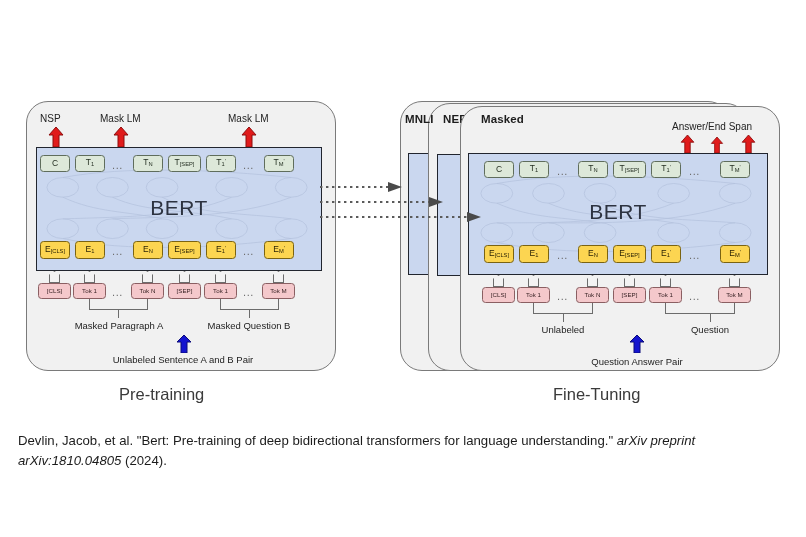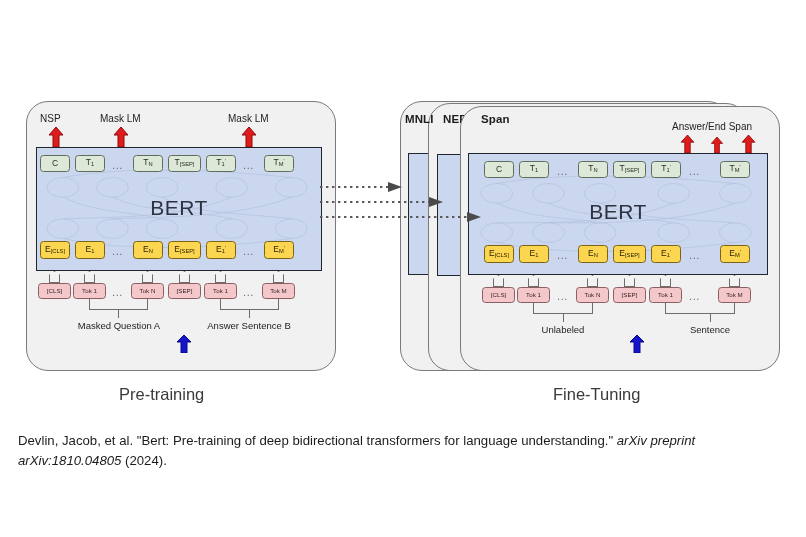--- a/index.html
+++ b/index.html
@@ -310,31 +310,32 @@
   </div>
   <div class="ellipsis" style="left:243px; top:273px;">...</div>
   <div class="chip chip-tok" style="left:262px; top:270px; width:33px; height:16px;">
     <span>Tok M</span>
   </div>
 
   <div class="vline" style="left:89px; top:286px; height:10px;"></div>
   <div class="vline" style="left:147px; top:286px; height:10px;"></div>
   <div class="hline" style="left:89px; top:296px; width:59px;"></div>
   <div class="vline" style="left:118px; top:296px; height:9px;"></div>
-  <div class="label-brace" style="left:58px; top:307px; width:122px;">Masked Question A</div>
+  <div class="label-brace" style="left:58px; top:307px; width:122px;">Masked Paragraph A</div>
 
   <div class="vline" style="left:220px; top:286px; height:10px;"></div>
   <div class="vline" style="left:278px; top:286px; height:10px;"></div>
   <div class="hline" style="left:220px; top:296px; width:59px;"></div>
   <div class="vline" style="left:249px; top:296px; height:9px;"></div>
-  <div class="label-brace" style="left:188px; top:307px; width:122px;">Answer Sentence B</div>
+  <div class="label-brace" style="left:188px; top:307px; width:122px;">Masked Question B</div>
 
   <svg class="arrow-up" style="left:176px; top:322px;" width="16" height="18" viewBox="0 0 16 18">
     <path d="M8 0 L15 7 L11 7 L11 18 L5 18 L5 7 L1 7 Z" fill="#1414cf" stroke="#0a0a7a" stroke-width="1"></path>
   </svg>
+  <div class="label-brace" style="left:58px; top:341px; width:250px;">Unlabeled Sentence A and B Pair</div>
 
   <svg class="dot-arrow" style="left:320px; top:168px;" width="84" height="12" viewBox="0 0 84 12">
     <line x1="0" y1="6" x2="68" y2="6" stroke="#5a5a5a" stroke-width="1.8" stroke-dasharray="2.4 3.6"></line>
     <path d="M68 1 L82 6 L68 11 Z" fill="#4a4a4a"></path>
   </svg>
   <svg class="dot-arrow" style="left:320px; top:183px;" width="125" height="12" viewBox="0 0 125 12">
     <line x1="0" y1="6" x2="109" y2="6" stroke="#5a5a5a" stroke-width="1.8" stroke-dasharray="2.4 3.6"></line>
     <path d="M109 1 L123 6 L109 11 Z" fill="#4a4a4a"></path>
   </svg>
   <svg class="dot-arrow" style="left:320px; top:198px;" width="163" height="12" viewBox="0 0 163 12">
@@ -344,21 +345,21 @@
 
   <div class="panel ghost" style="left:400px; top:88px; width:330px; height:270px;"></div>
   <div class="panel ghost" style="left:428px; top:90px; width:320px; height:268px; z-index:2;"></div>
   <div class="panel front" style="left:460px; top:93px; width:320px; height:265px;"></div>
 
   <div class="bert-box" style="left:408px; top:140px; width:28px; height:122px; z-index:1;"></div>
   <div class="bert-box" style="left:437px; top:141px; width:28px; height:122px; z-index:2;"></div>
 
   <div class="tab-label" style="left:405px; top:100px; z-index:3;">MNLI</div>
   <div class="tab-label" style="left:443px; top:100px; z-index:3;">NER</div>
-  <div class="tab-label" style="left:481px; top:100px; z-index:6;">Span</div>
+  <div class="tab-label" style="left:481px; top:100px; z-index:6;">Masked</div>
 
   <div class="label-small" style="left:672px; top:108px;">Answer/End Span</div>
 
   <svg class="arrow-up" style="left:680px; top:122px;" width="15" height="18" viewBox="0 0 16 20">
     <path d="M8 0 L15 8 L11 8 L11 20 L5 20 L5 8 L1 8 Z" fill="#e01b1b" stroke="#8d0d0d" stroke-width="1"></path>
   </svg>
   <svg class="arrow-up" style="left:710px; top:124px;" width="14" height="16" viewBox="0 0 16 20">
     <path d="M8 0 L15 8 L11 8 L11 20 L5 20 L5 8 L1 8 Z" fill="#e01b1b" stroke="#8d0d0d" stroke-width="1"></path>
   </svg>
   <svg class="arrow-up" style="left:741px; top:122px;" width="15" height="18" viewBox="0 0 16 20">
@@ -463,25 +464,26 @@
   <div class="vline" style="left:533px; top:290px; height:10px;"></div>
   <div class="vline" style="left:592px; top:290px; height:10px;"></div>
   <div class="hline" style="left:533px; top:300px; width:60px;"></div>
   <div class="vline" style="left:563px; top:300px; height:9px;"></div>
   <div class="label-brace" style="left:503px; top:311px; width:120px;">Unlabeled</div>
 
   <div class="vline" style="left:665px; top:290px; height:10px;"></div>
   <div class="vline" style="left:734px; top:290px; height:10px;"></div>
   <div class="hline" style="left:665px; top:300px; width:70px;"></div>
   <div class="vline" style="left:710px; top:300px; height:9px;"></div>
-  <div class="label-brace" style="left:650px; top:311px; width:120px;">Sentence</div>
+  <div class="label-brace" style="left:650px; top:311px; width:120px;">Question</div>
 
   <svg class="arrow-up" style="left:629px; top:322px;" width="16" height="18" viewBox="0 0 16 18">
     <path d="M8 0 L15 7 L11 7 L11 18 L5 18 L5 7 L1 7 Z" fill="#1414cf" stroke="#0a0a7a" stroke-width="1"></path>
   </svg>
+  <div class="label-brace" style="left:512px; top:343px; width:250px;">Question Answer Pair</div>
 
   <div class="stage-caption" style="left:119px; top:372px;">Pre-training</div>
   <div class="stage-caption" style="left:553px; top:372px;">Fine-Tuning</div>
 
   <div class="citation">
     <span>Devlin, Jacob, et al. "Bert: Pre-training of deep bidirectional transformers for language understanding." </span><i>arXiv preprint arXiv:1810.04805</i><span> (2024).</span>
   </div>
 
 </div>
 

